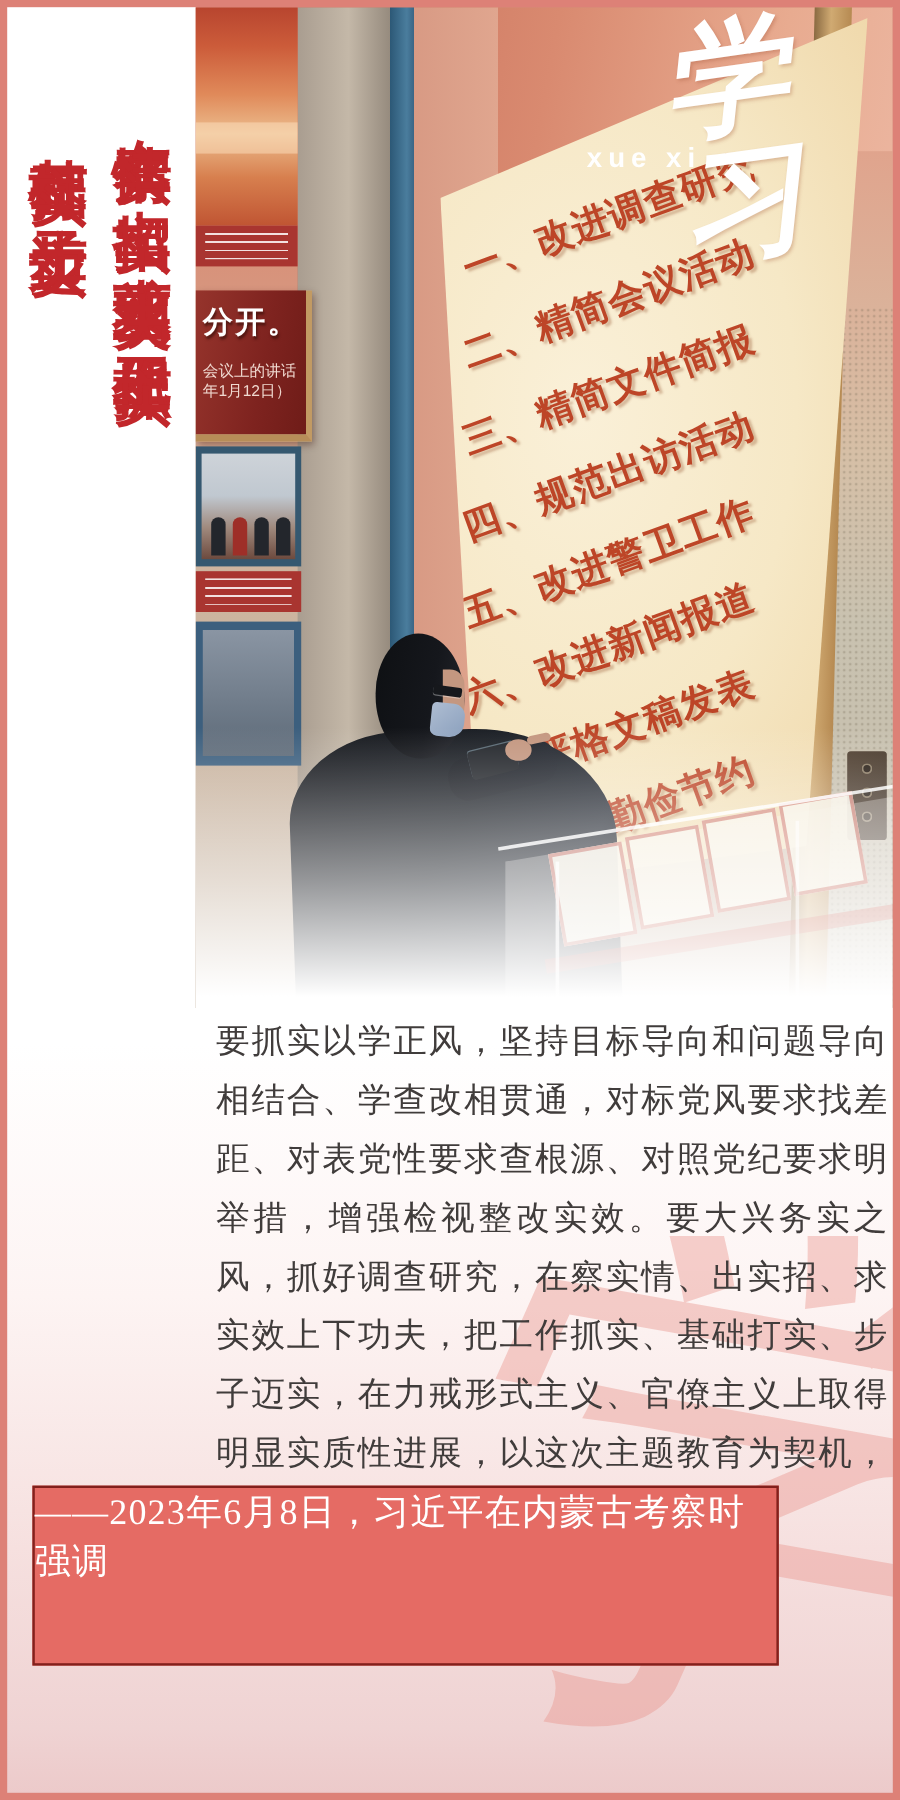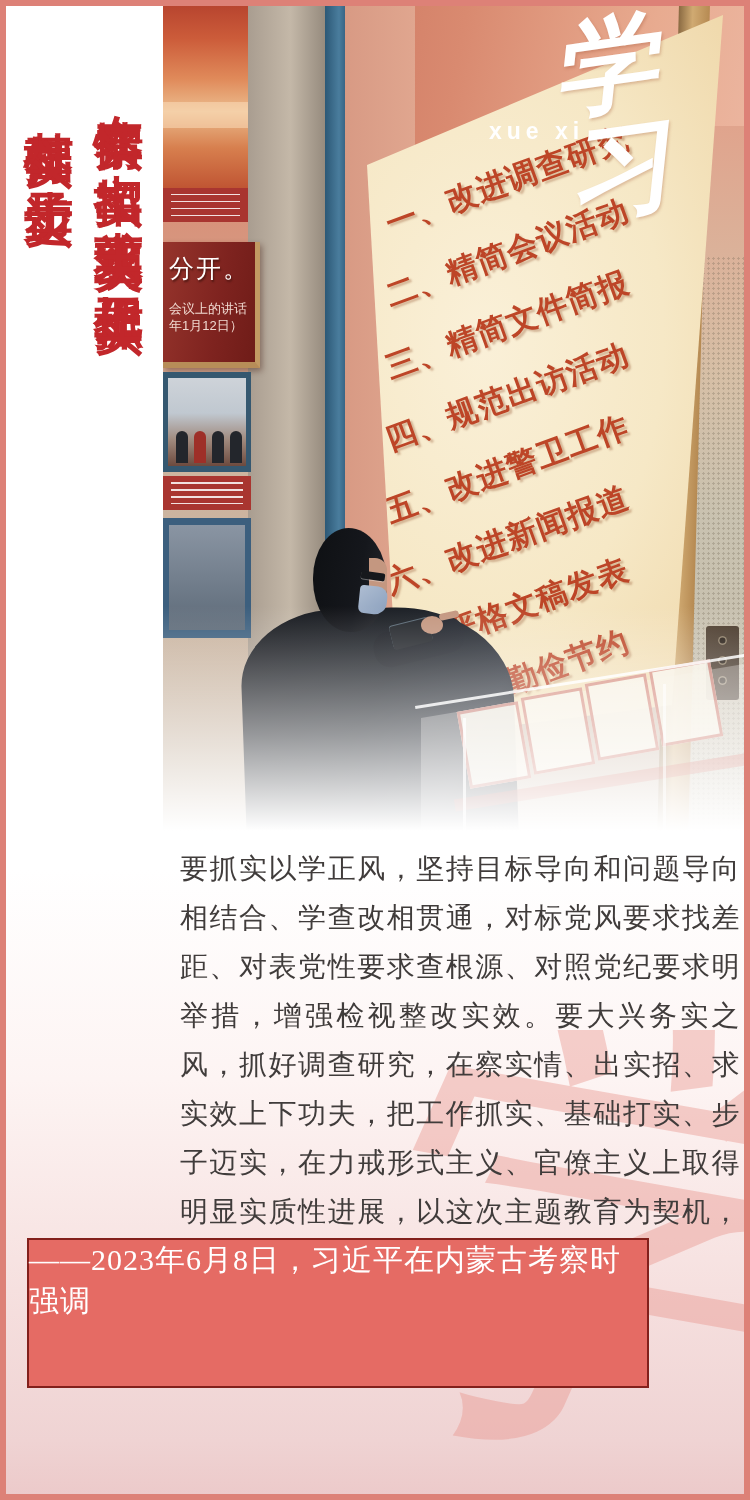--- a/index.html
+++ b/index.html
@@ -53,21 +53,21 @@
     background:linear-gradient(180deg,#b8452f 0%,#cc5c3a 18%,#e08a5a 40%,#ecbd8e 58%,#d77f4e 78%,#c05533 100%);}
   .exhibit-photo1 .floor{position:absolute;left:0;top:96px;width:85px;height:26px;background:rgba(255,230,200,.45);}
   .caption-strip{position:absolute;background:#a93530;}
   .cap1{left:0;top:182px;width:85px;height:34px;}
   .caption-strip .lines{position:absolute;left:8px;top:6px;right:8px;bottom:6px;
     background:repeating-linear-gradient(180deg,rgba(255,255,255,.85) 0 1.5px,transparent 1.5px 7px);}
   .plaque{position:absolute;left:0;top:236px;width:92px;height:120px;
     background:linear-gradient(100deg,#96342c 0%,#7e231f 60%,#6f1c18 100%);
     border-right:5px solid #c29a63;border-bottom:6px solid #b78d58;box-shadow:2px 3px 6px rgba(60,20,10,.4);}
   .plaque-title{position:absolute;left:6px;top:10px;color:#fff;font-family:"Liberation Serif",serif;
-    font-weight:400;font-size:25px;letter-spacing:2px;text-shadow:1px 2px 2px rgba(40,10,5,.6);}
+    font-weight:700;font-size:25px;letter-spacing:2px;text-shadow:1px 2px 2px rgba(40,10,5,.6);}
   .plaque-sub{position:absolute;left:6px;top:58px;color:#f0d9d0;font-size:13px;line-height:17px;white-space:pre-line;}
   .blue-frame1{position:absolute;left:0;top:366px;width:88px;height:100px;background:#355870;padding:0;}
   .bf1-inner{position:absolute;left:5px;top:6px;right:5px;bottom:6px;
     background:linear-gradient(180deg,#ced3d9 0%,#c0c8d0 40%,#a08a7e 70%,#6d4a3e 100%);overflow:hidden;}
   .fig{position:absolute;bottom:3px;width:12px;height:32px;border-radius:6px 6px 0 0;background:#23262c;}
   .fig-a{left:8px;} .fig-b{left:26px;background:#9e2f28;} .fig-c{left:44px;} .fig-d{left:62px;}
   .cap2{left:0;top:470px;width:88px;height:34px;}
   .blue-frame2{position:absolute;left:0;top:512px;width:88px;height:120px;background:#3c5f7e;}
   .bf2-inner{position:absolute;left:6px;top:7px;right:6px;bottom:8px;background:linear-gradient(180deg,#8a95a3,#5d6a78);}
 

